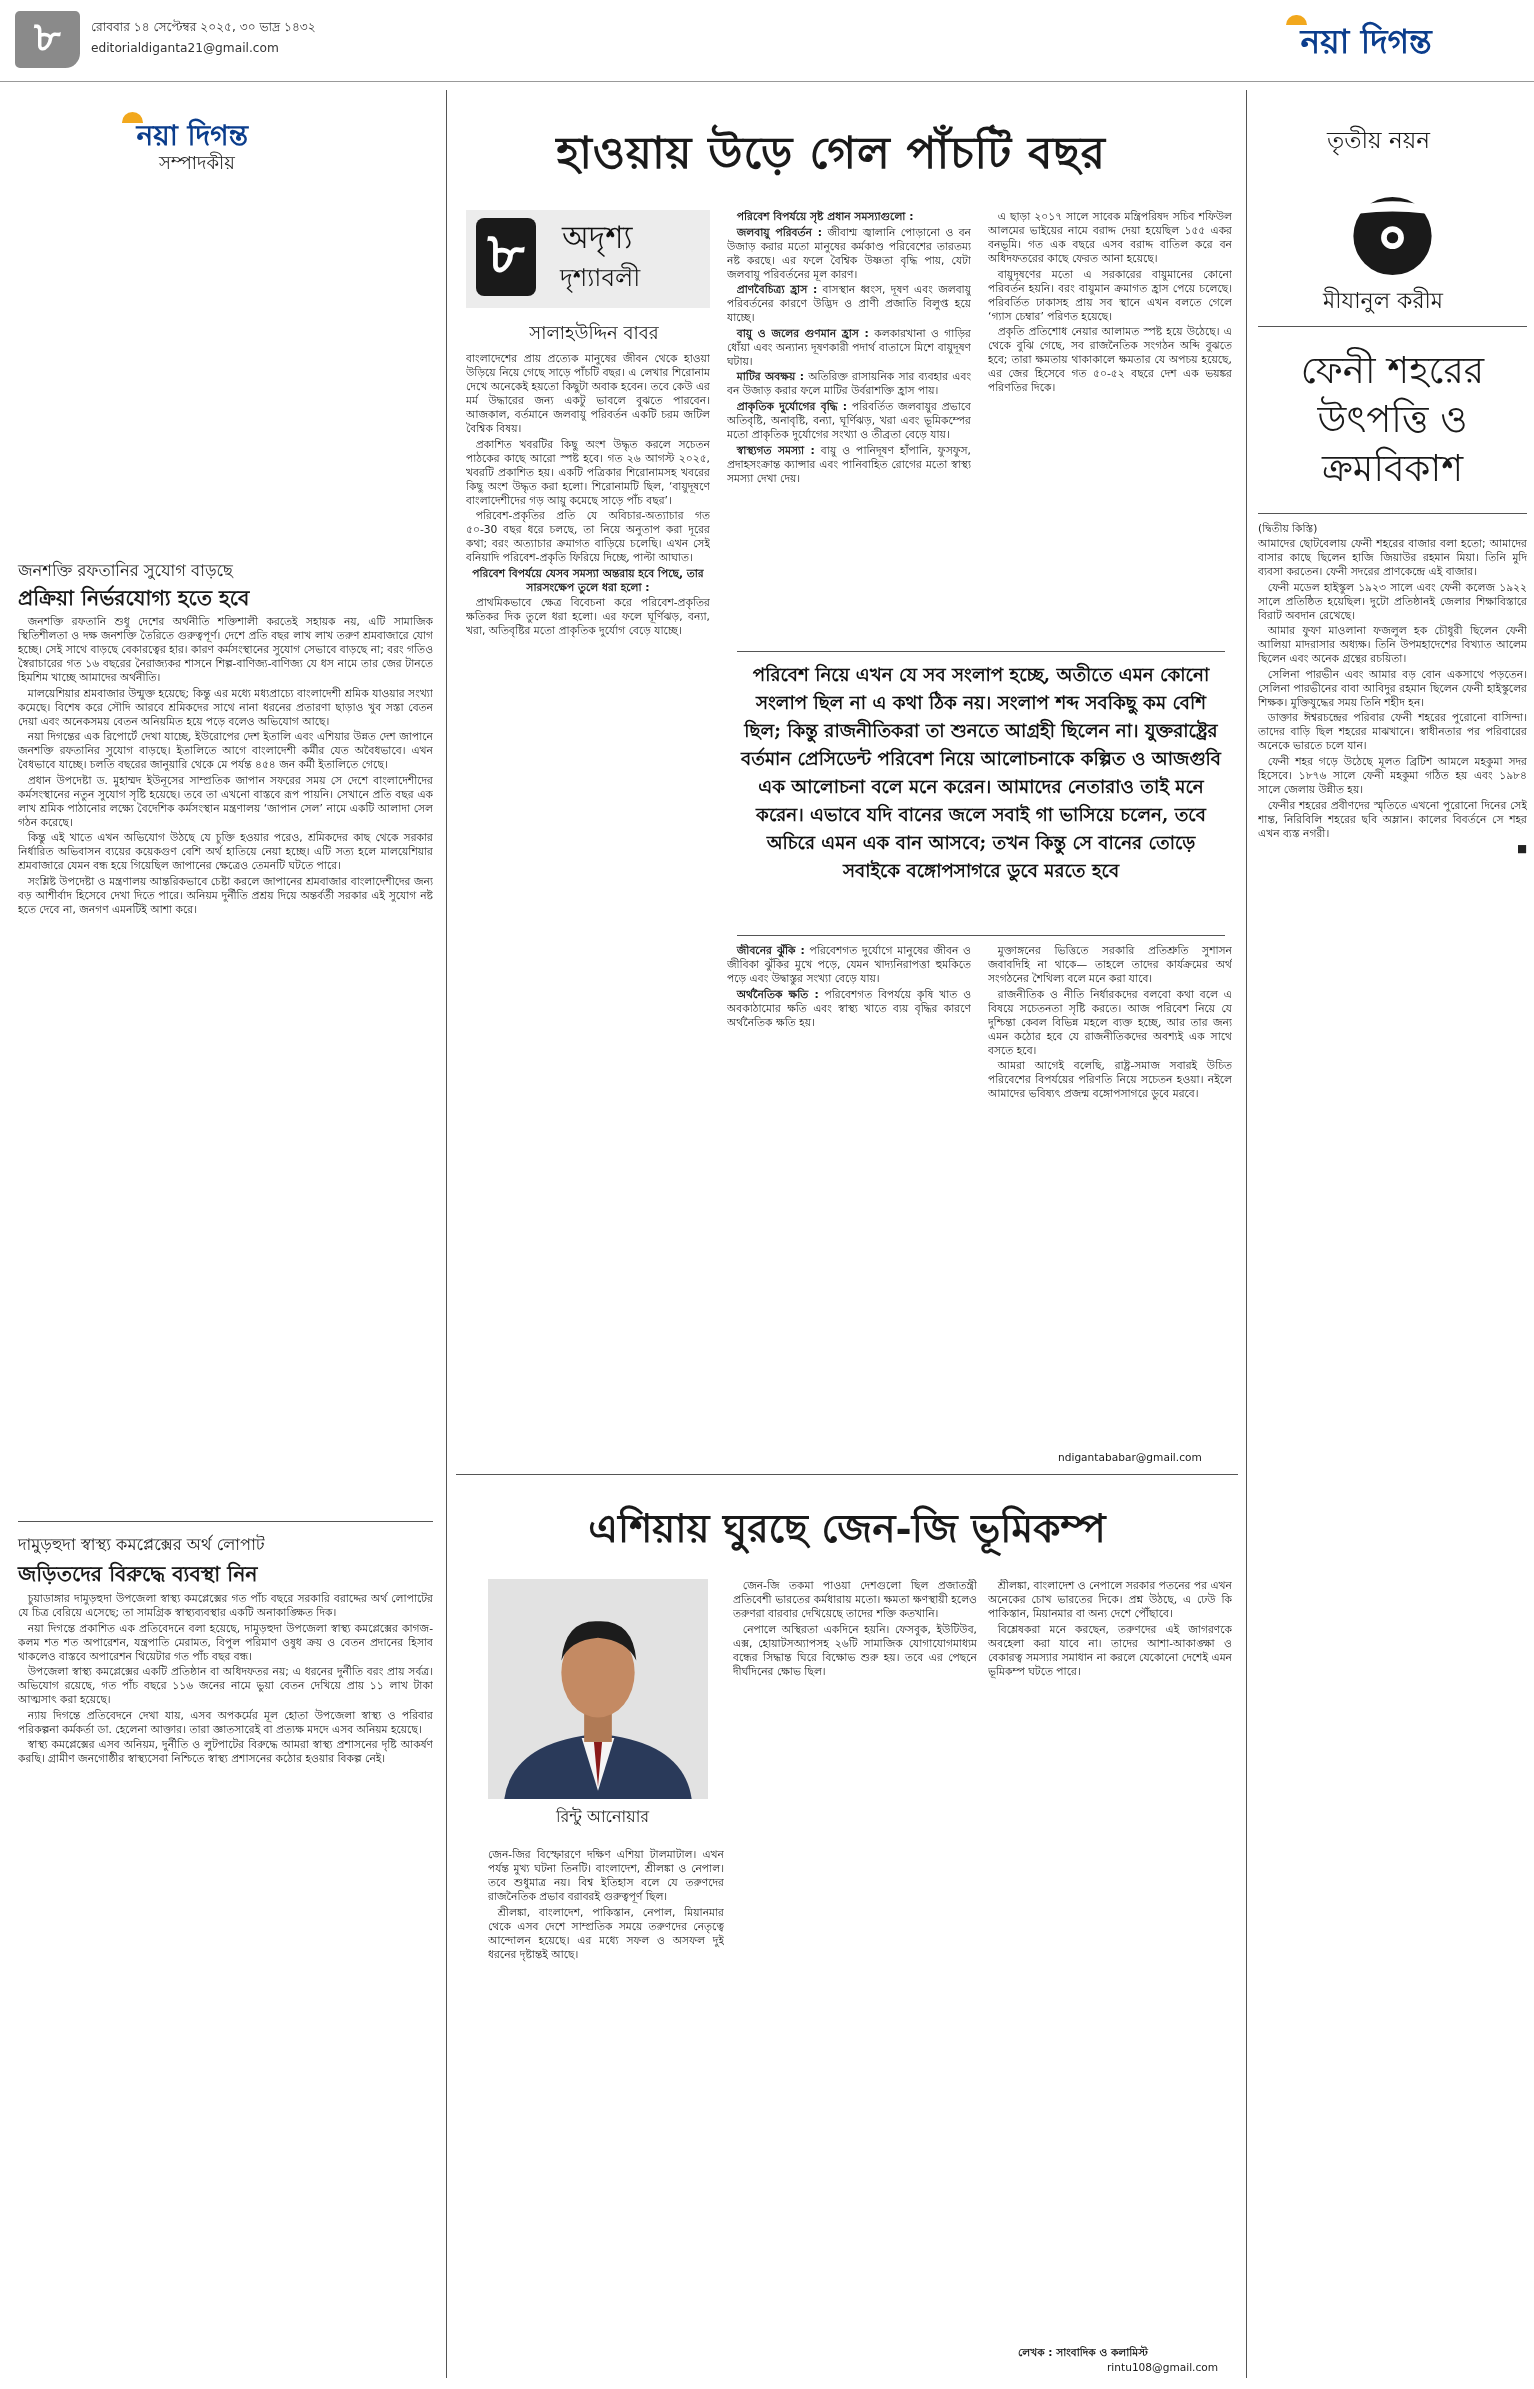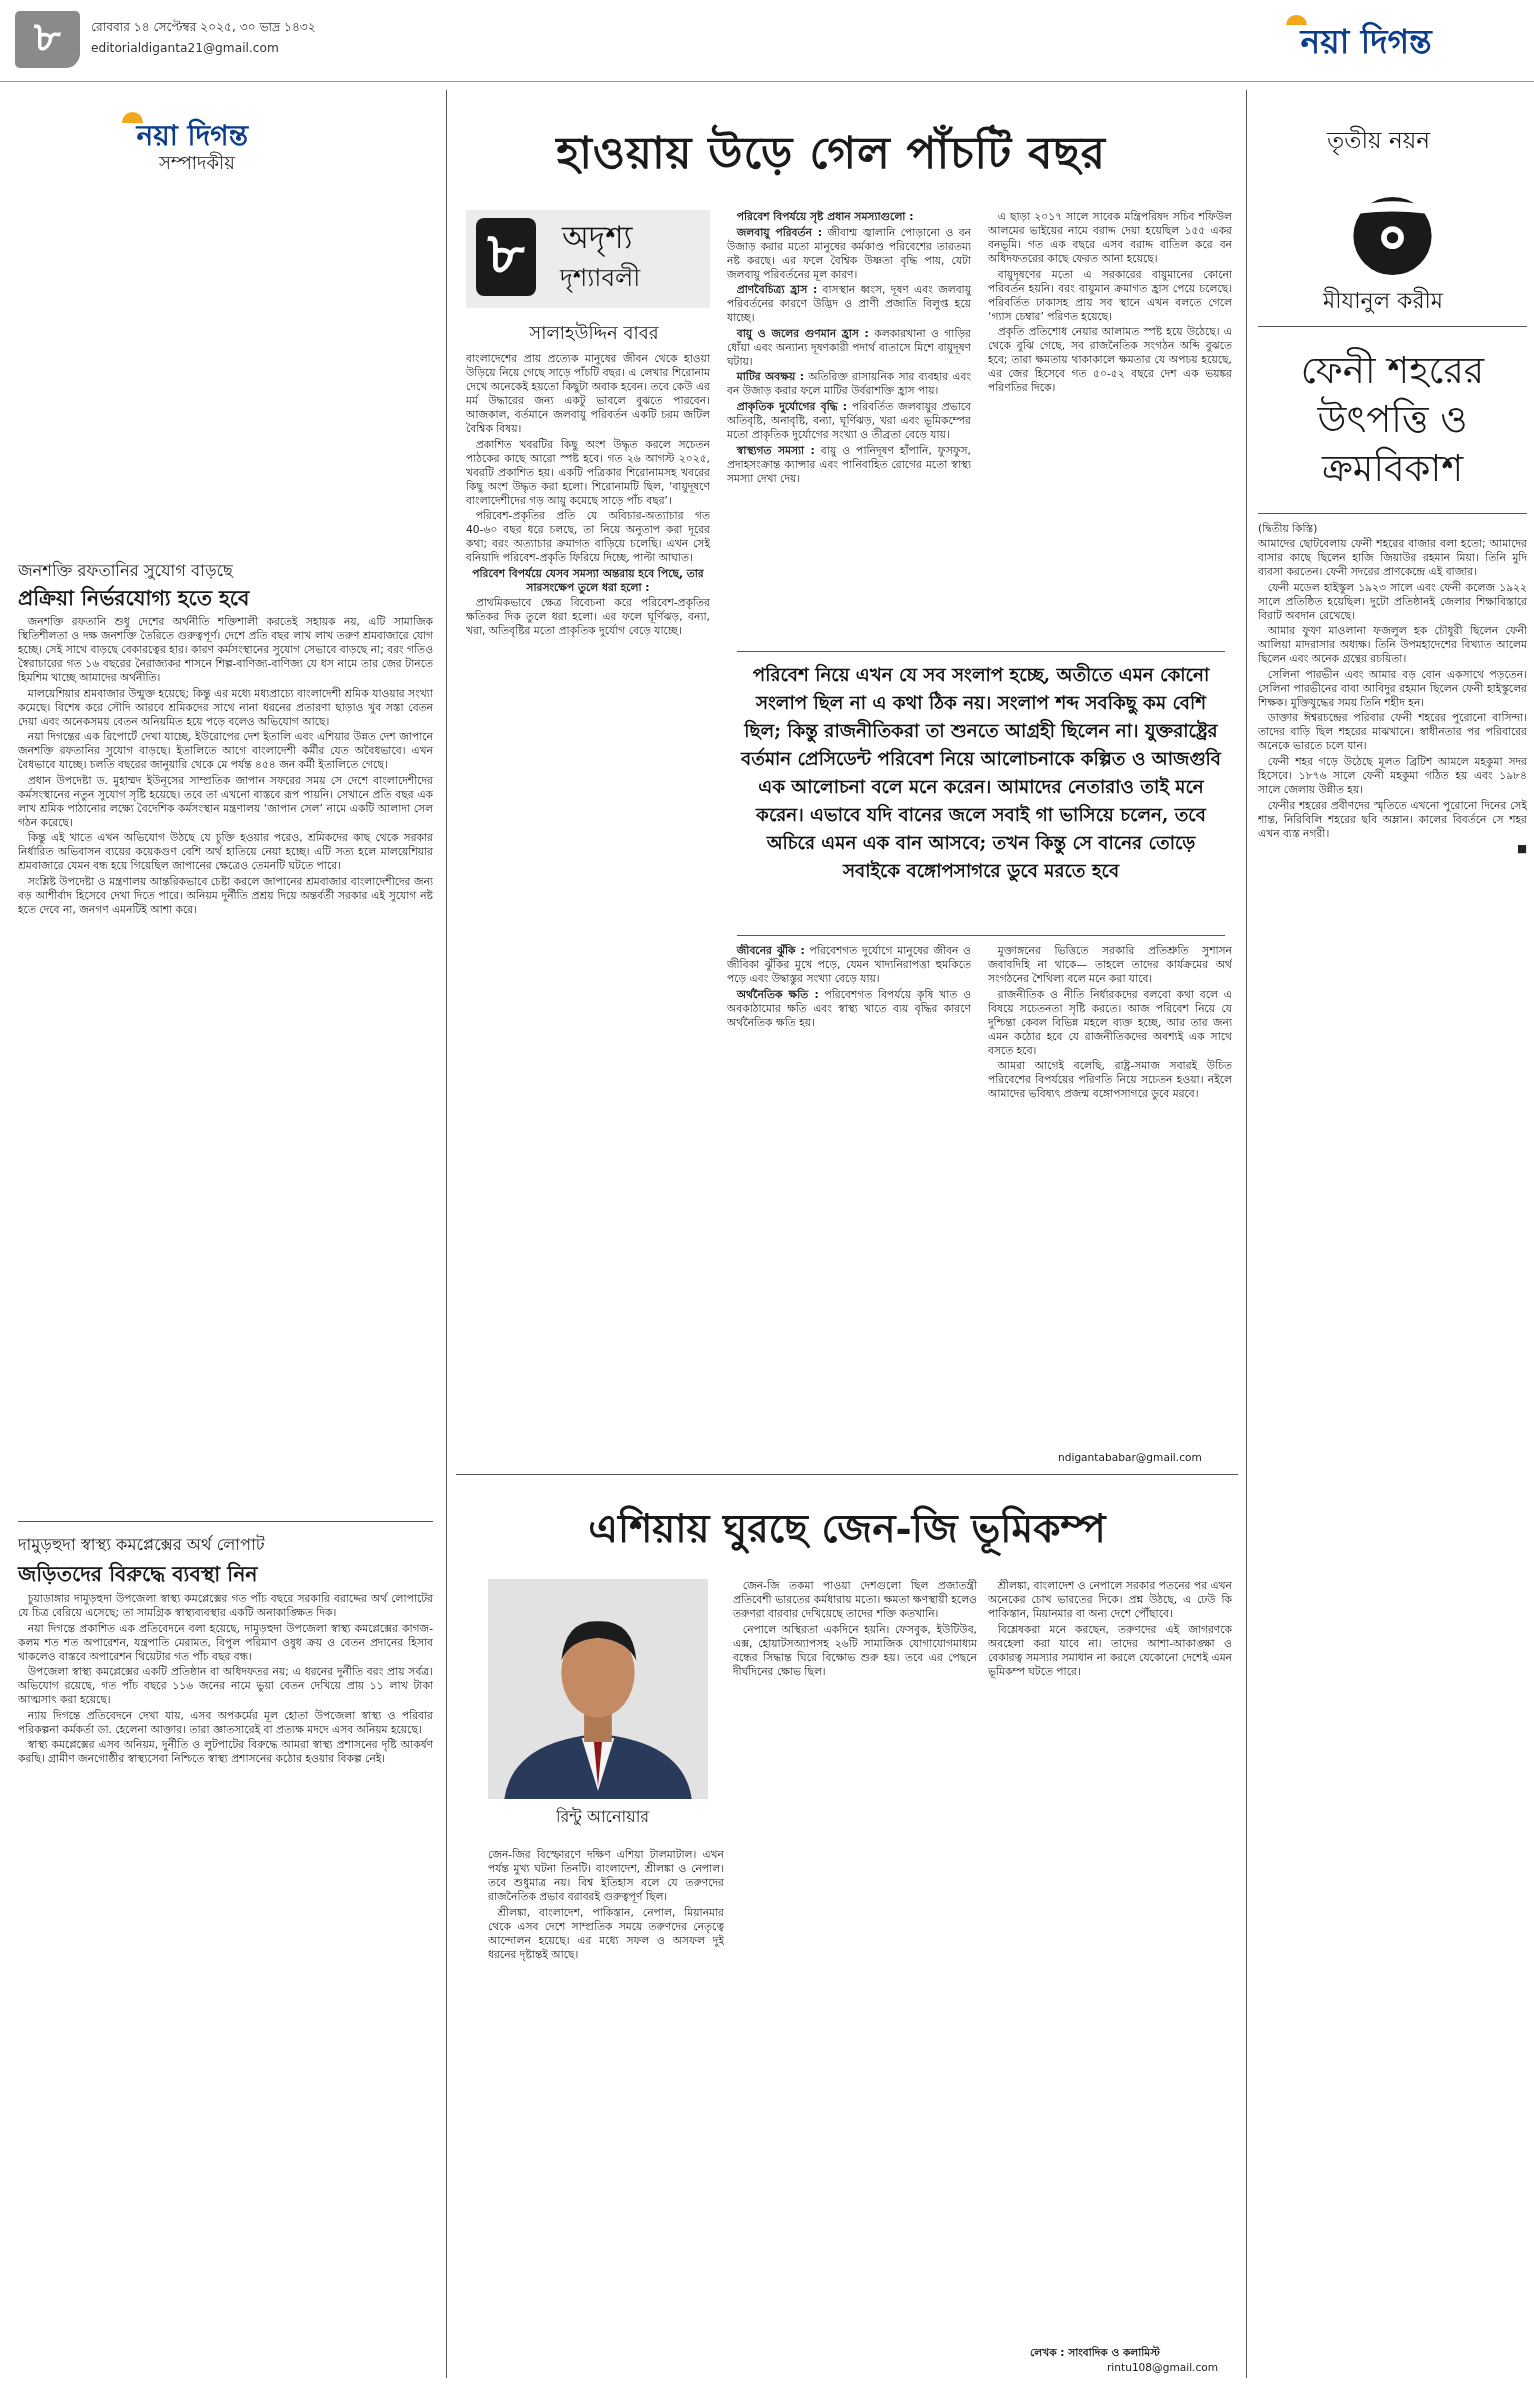--- a/index.html
+++ b/index.html
@@ -90,21 +90,21 @@
 
 <div class="abs col-box"></div>
 <div class="abs col-icon">৮</div>
 <div class="abs col-name1">অদৃশ্য</div>
 <div class="abs col-name2">দৃশ্যাবলী</div>
 <div class="abs byline1">সালাহউদ্দিন বাবর</div>
 
 <div class="abs txt" style="left:466px;top:352px;width:244px;height:1115px;">
   <p style="text-indent:0;">বাংলাদেশের প্রায় প্রত্যেক মানুষের জীবন থেকে হাওয়া উড়িয়ে নিয়ে গেছে সাড়ে পাঁচটি বছর। এ লেখার শিরোনাম দেখে অনেকেই হয়তো কিছুটা অবাক হবেন। তবে কেউ এর মর্ম উদ্ধারের জন্য একটু ভাবলে বুঝতে পারবেন। আজকাল, বর্তমানে জলবায়ু পরিবর্তন একটি চরম জটিল বৈশ্বিক বিষয়।</p>
   <p>প্রকাশিত খবরটির কিছু অংশ উদ্ধৃত করলে সচেতন পাঠকের কাছে আরো স্পষ্ট হবে। গত ২৬ আগস্ট ২০২৫, খবরটি প্রকাশিত হয়। একটি পত্রিকার শিরোনামসহ খবরের কিছু অংশ উদ্ধৃত করা হলো। শিরোনামটি ছিল, ‘বায়ুদূষণে বাংলাদেশীদের গড় আয়ু কমেছে সাড়ে পাঁচ বছর’।</p>
-  <p>পরিবেশ-প্রকৃতির প্রতি যে অবিচার-অত্যাচার গত 40-৬০ বছর ধরে চলছে, তা নিয়ে অনুতাপ করা দূরের কথা; বরং অত্যাচার ক্রমাগত বাড়িয়ে চলেছি। এখন সেই বনিয়াদি পরিবেশ-প্রকৃতি ফিরিয়ে দিচ্ছে, পাল্টা আঘাত।</p>
+  <p>পরিবেশ-প্রকৃতির প্রতি যে অবিচার-অত্যাচার গত ৫০-30 বছর ধরে চলছে, তা নিয়ে অনুতাপ করা দূরের কথা; বরং অত্যাচার ক্রমাগত বাড়িয়ে চলেছি। এখন সেই বনিয়াদি পরিবেশ-প্রকৃতি ফিরিয়ে দিচ্ছে, পাল্টা আঘাত।</p>
   <p class="inl-head" style="text-align:center;text-indent:0;">পরিবেশ বিপর্যয়ে যেসব সমস্যা অন্তরায় হবে পিছে, তার সারসংক্ষেপ তুলে ধরা হলো :</p>
   <p>প্রাথমিকভাবে ক্ষেত্র বিবেচনা করে পরিবেশ-প্রকৃতির ক্ষতিকর দিক তুলে ধরা হলো। এর ফলে ঘূর্ণিঝড়, বন্যা, খরা, অতিবৃষ্টির মতো প্রাকৃতিক দুর্যোগ বেড়ে যাচ্ছে।</p>
 </div>
 
 <div class="abs txt" style="left:727px;top:210px;width:244px;height:440px;">
   <p><span class="inl-head">পরিবেশ বিপর্যয়ে সৃষ্ট প্রধান সমস্যাগুলো :</span></p>
   <p><span class="inl-head">জলবায়ু পরিবর্তন :</span> <span>জীবাশ্ম জ্বালানি পোড়ানো ও বন উজাড় করার মতো মানুষের কর্মকাণ্ড পরিবেশের তারতম্য নষ্ট করছে। এর ফলে বৈশ্বিক উষ্ণতা বৃদ্ধি পায়, যেটা জলবায়ু পরিবর্তনের মূল কারণ।</span></p>
   <p><span class="inl-head">প্রাণবৈচিত্র্য হ্রাস :</span> <span>বাসস্থান ধ্বংস, দূষণ এবং জলবায়ু পরিবর্তনের কারণে উদ্ভিদ ও প্রাণী প্রজাতি বিলুপ্ত হয়ে যাচ্ছে।</span></p>
   <p><span class="inl-head">বায়ু ও জলের গুণমান হ্রাস :</span> <span>কলকারখানা ও গাড়ির ধোঁয়া এবং অন্যান্য দূষণকারী পদার্থ বাতাসে মিশে বায়ুদূষণ ঘটায়।</span></p>
   <p><span class="inl-head">মাটির অবক্ষয় :</span> <span>অতিরিক্ত রাসায়নিক সার ব্যবহার এবং বন উজাড় করার ফলে মাটির উর্বরাশক্তি হ্রাস পায়।</span></p>
@@ -153,21 +153,21 @@
   <p>শ্রীলঙ্কা, বাংলাদেশ, পাকিস্তান, নেপাল, মিয়ানমার থেকে এসব দেশে সাম্প্রতিক সময়ে তরুণদের নেতৃত্বে আন্দোলন হয়েছে। এর মধ্যে সফল ও অসফল দুই ধরনের দৃষ্টান্তই আছে।</p>
 </div>
 <div class="abs txt" style="left:733px;top:1579px;width:244px;height:790px;">
   <p>জেন-জি তকমা পাওয়া দেশগুলো ছিল প্রজাতন্ত্রী প্রতিবেশী ভারতের কর্মধারায় মতো। ক্ষমতা ক্ষণস্থায়ী হলেও তরুণরা বারবার দেখিয়েছে তাদের শক্তি কতখানি।</p>
   <p>নেপালে অস্থিরতা একদিনে হয়নি। ফেসবুক, ইউটিউব, এক্স, হোয়াটসঅ্যাপসহ ২৬টি সামাজিক যোগাযোগমাধ্যম বন্ধের সিদ্ধান্ত ঘিরে বিক্ষোভ শুরু হয়। তবে এর পেছনে দীর্ঘদিনের ক্ষোভ ছিল।</p>
 </div>
 <div class="abs txt" style="left:988px;top:1579px;width:244px;height:757px;">
   <p>শ্রীলঙ্কা, বাংলাদেশ ও নেপালে সরকার পতনের পর এখন অনেকের চোখ ভারতের দিকে। প্রশ্ন উঠছে, এ ঢেউ কি পাকিস্তান, মিয়ানমার বা অন্য দেশে পৌঁছাবে।</p>
   <p>বিশ্লেষকরা মনে করছেন, তরুণদের এই জাগরণকে অবহেলা করা যাবে না। তাদের আশা-আকাঙ্ক্ষা ও বেকারত্ব সমস্যার সমাধান না করলে যেকোনো দেশেই এমন ভূমিকম্প ঘটতে পারে।</p>
 </div>
-<div class="abs" style="left:1018px;top:2345px;font-size:10.6px;font-weight:bold;margin-left:12px;">লেখক : সাংবাদিক ও কলামিস্ট</div>
+<div class="abs" style="left:1018px;top:2345px;font-size:10.6px;font-weight:bold;">লেখক : সাংবাদিক ও কলামিস্ট</div>
 <div class="abs" style="left:1107px;top:2361px;font-size:10.6px;">rintu108@gmail.com</div>
 
 <div class="abs hl tn-title" style="font-weight:normal;">তৃতীয় নয়ন</div>
 <div class="abs tn-circle">
   <svg width="163" height="98" viewBox="0 0 200 120">
     <circle cx="100" cy="60" r="48" fill="#1a1a1a"></circle>
     <path d="M20 40 Q100 -5 180 40 Q100 20 20 40 Z" fill="#fff"></path>
     <circle cx="100" cy="62" r="14" fill="#fff"></circle>
     <circle cx="100" cy="62" r="7" fill="#1a1a1a"></circle>
   </svg>

